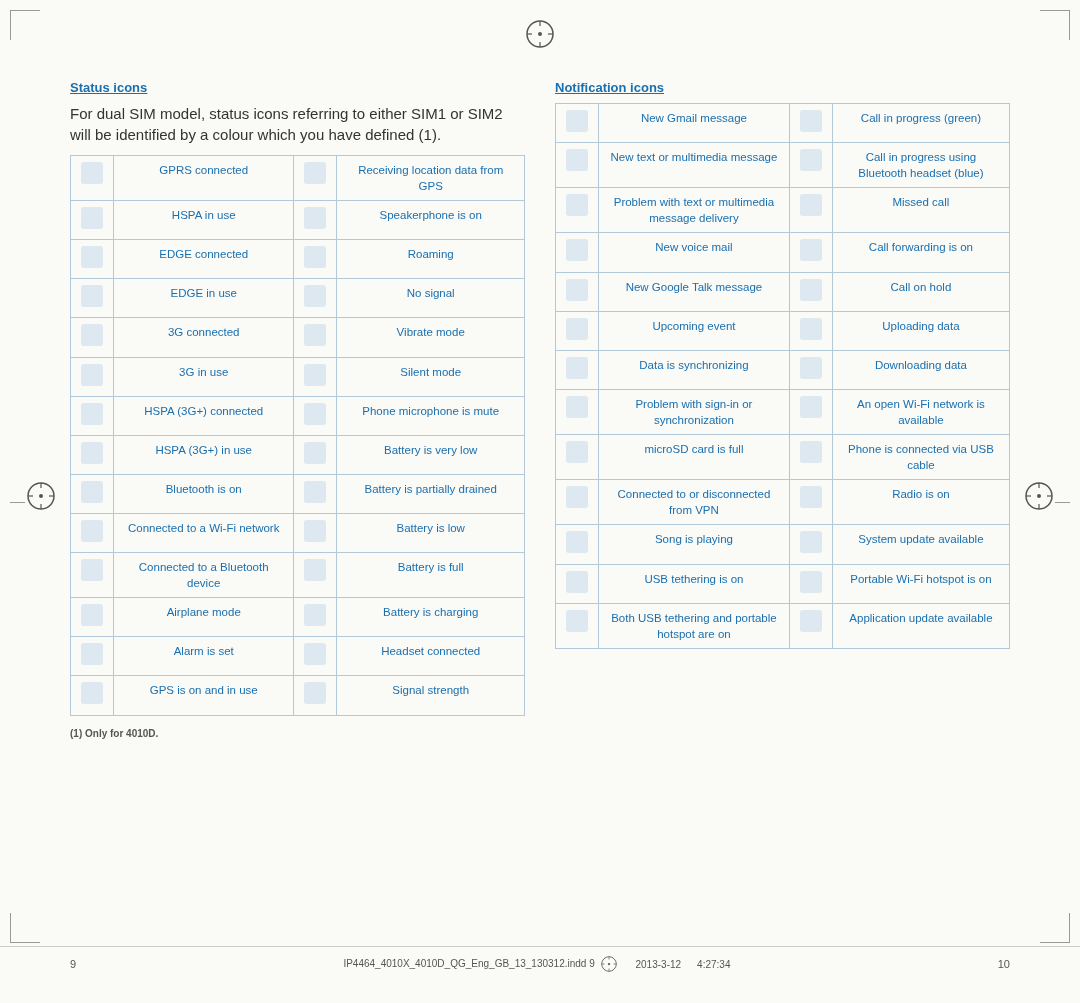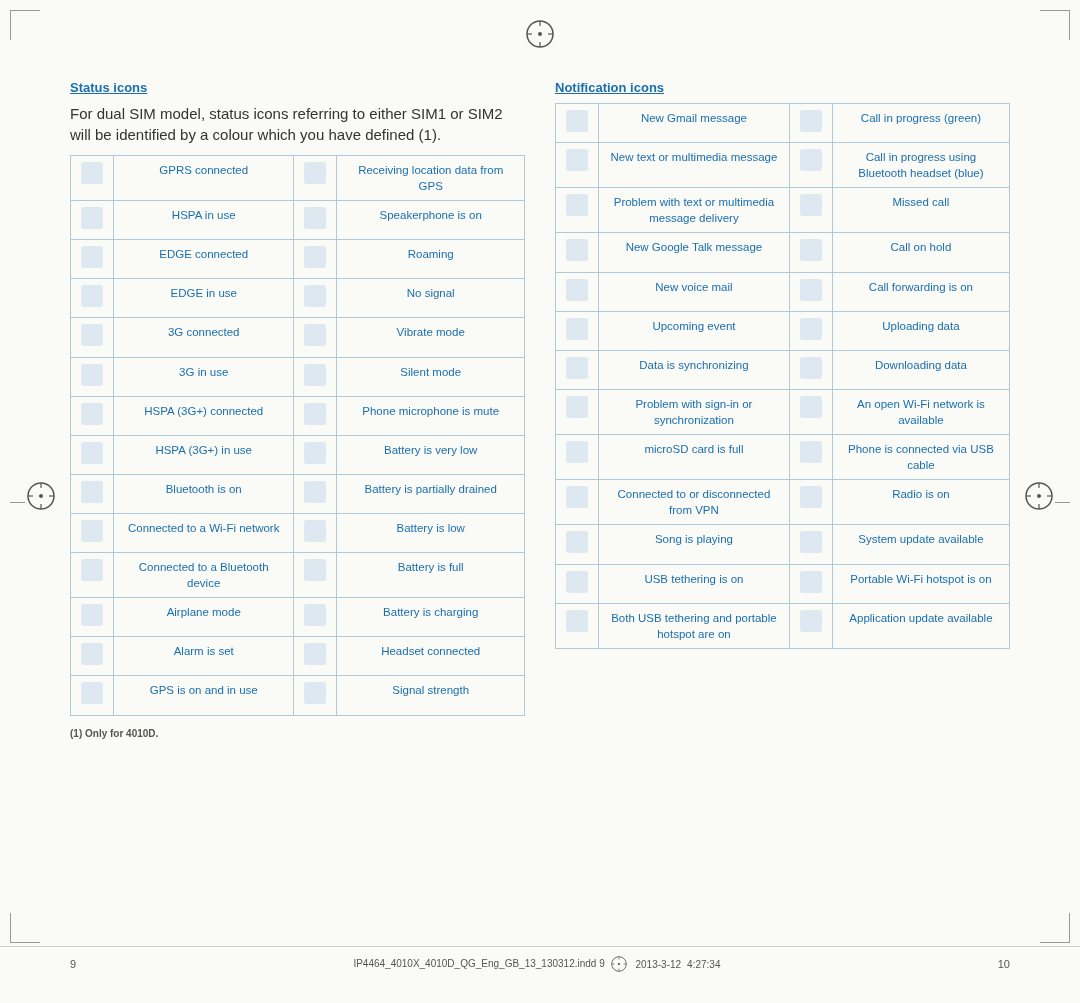--- a/index.html
+++ b/index.html
@@ -146,21 +146,21 @@
     .page-number-left, .page-number-right {
       font-size: 11px;
       color: #555;
     }
 
     .footer-center {
       font-size: 10px;
       color: #555;
       display: flex;
       align-items: center;
-      gap: 6px;
+      gap: 16px;
     }
 
     .footer-compass {
       width: 18px;
       height: 18px;
     }
   </style>
 </head>
 <body>
 
@@ -317,29 +317,29 @@
               <td>Call in progress using Bluetooth headset (blue)</td>
             </tr>
             <tr>
               <td class="icon-cell"><span class="icon-placeholder"></span></td>
               <td>Problem with text or multimedia message delivery</td>
               <td class="icon-cell"><span class="icon-placeholder"></span></td>
               <td>Missed call</td>
             </tr>
             <tr>
               <td class="icon-cell"><span class="icon-placeholder"></span></td>
+              <td>New voice mail</td>
+              <td class="icon-cell"><span class="icon-placeholder"></span></td>
+              <td>Call forwarding is on</td>
+            </tr>
+            <tr>
+              <td class="icon-cell"><span class="icon-placeholder"></span></td>
               <td>New Google Talk message</td>
               <td class="icon-cell"><span class="icon-placeholder"></span></td>
               <td>Call on hold</td>
-            </tr>
-            <tr>
-              <td class="icon-cell"><span class="icon-placeholder"></span></td>
-              <td>New voice mail</td>
-              <td class="icon-cell"><span class="icon-placeholder"></span></td>
-              <td>Call forwarding is on</td>
             </tr>
             <tr>
               <td class="icon-cell"><span class="icon-placeholder"></span></td>
               <td>Upcoming event</td>
               <td class="icon-cell"><span class="icon-placeholder"></span></td>
               <td>Uploading data</td>
             </tr>
             <tr>
               <td class="icon-cell"><span class="icon-placeholder"></span></td>
               <td>Data is synchronizing</td>

